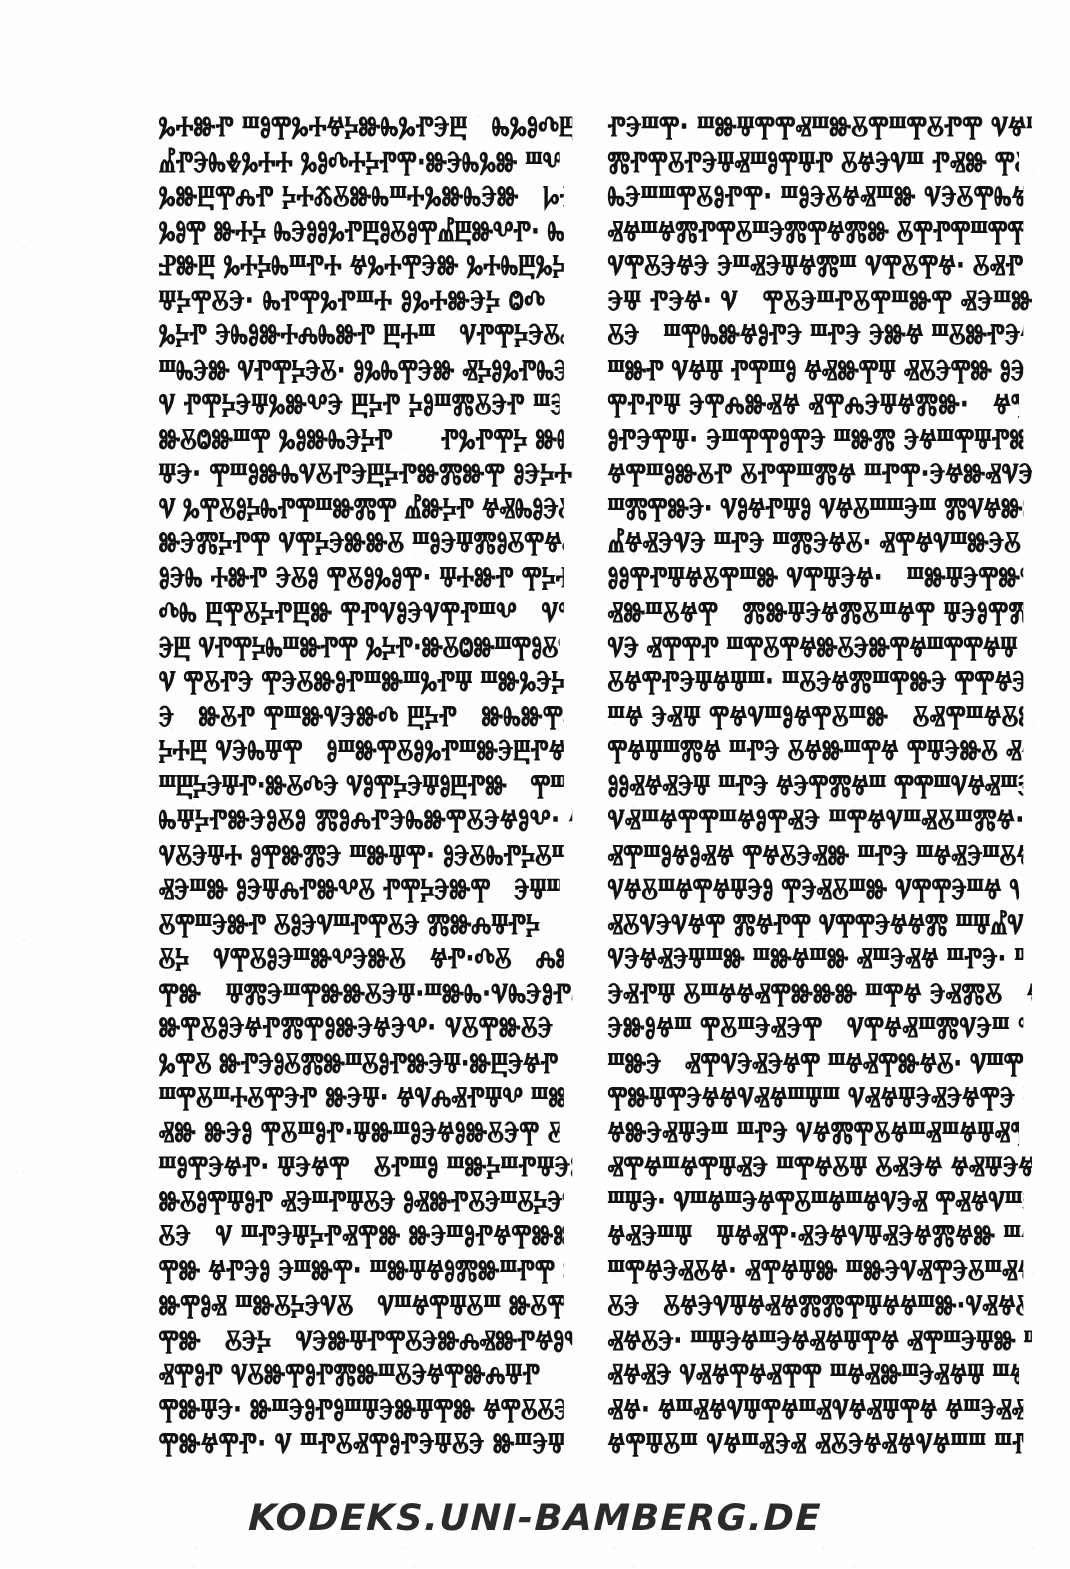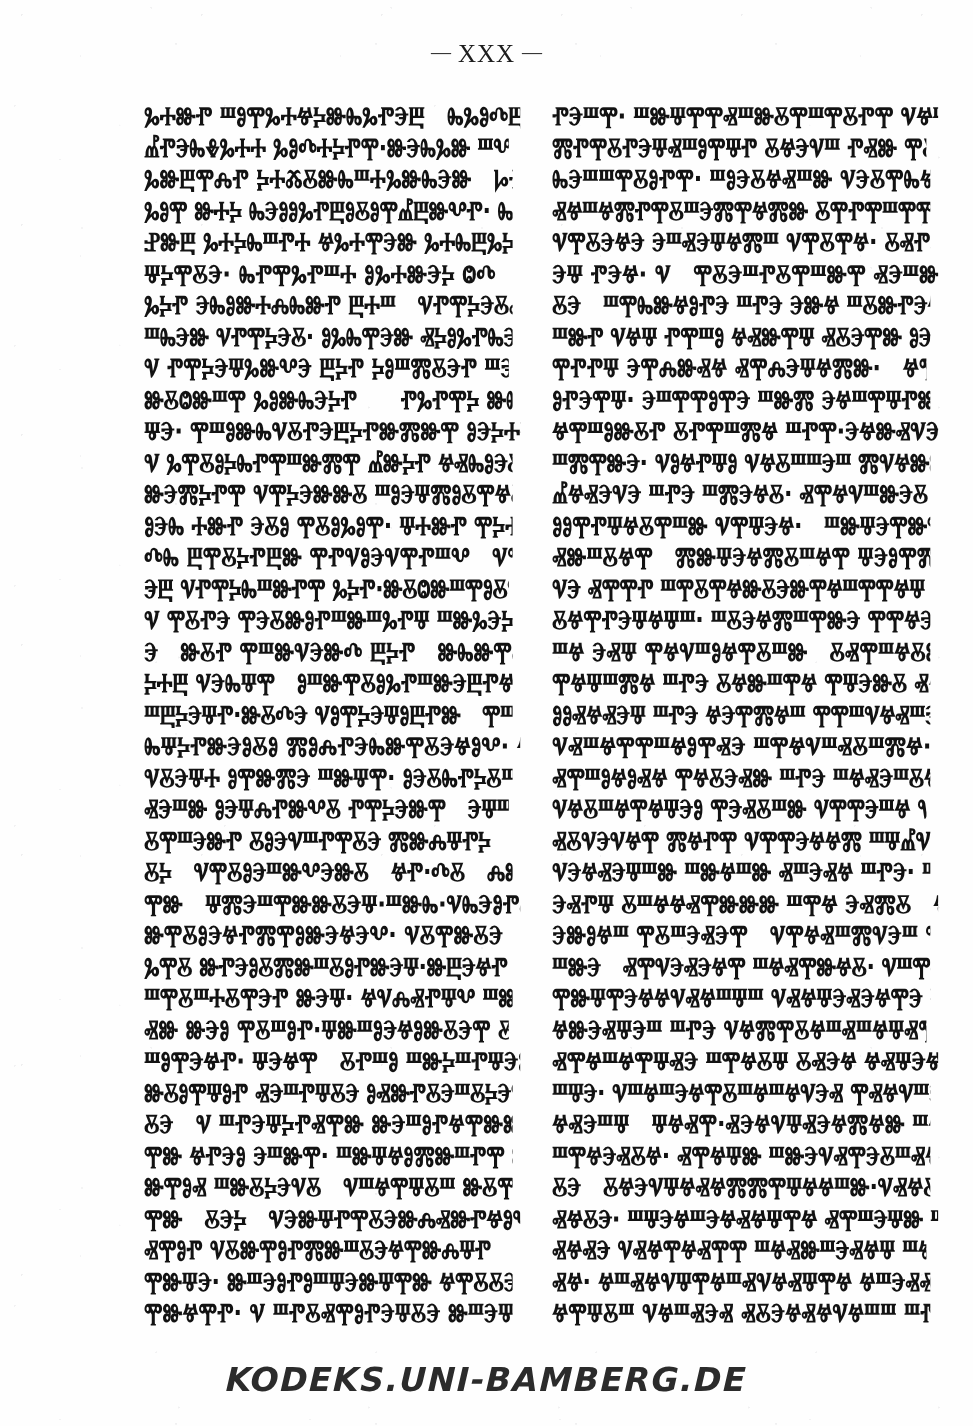--- a/index.html
+++ b/index.html
@@ -116,23 +116,20 @@
     transform: skewX(-2deg);
   }
 </style>
 </head>
 <body>
 
 <div id="page">
 
   <div id="paper-texture"></div>
 
-  <div id="running-head">
-    <span class="rule">—</span><span class="folio">XXX</span><span class="rule">—</span>
-  </div>
 
   <div id="text-block">
     <div class="column" id="column-left">
         <div class="ms-line">ⰃⰀⰖⰒ ⰞⰑⰉⰃⰀⰝⰍⰖⰈⰃⰒⰅⰁ ⰈⰃⰑⰄⰁ ⰒⰉⰔⰆⰀⰛ</div>
         <div class="ms-line">ⰌⰒⰅⰈⰇⰃⰀⰀ ⰃⰑⰄⰀⰍⰒⰉ·ⰖⰅⰈⰃⰖ ⰞⰂⰇⰒⰃⰖⰀⰍⰑⰏⰀⰍⰉ ⰃⰈ</div>
         <div class="ms-line">ⰃⰖⰁⰉⰎⰒ ⰍⰀⰆⰋⰖⰈⰞⰀⰃⰖⰈⰅⰖ ⰘⰒⰂⰔⰁ ⰋⰑⰉⰍⰋⰅ ⰜⰑⰃⰒⰈ</div>
         <div class="ms-line">ⰃⰑⰉ ⰖⰀⰍ ⰈⰅⰑⰑⰃⰒⰁⰑⰋⰑⰉⰌⰁⰖⰂⰒ· ⰈⰍⰀⰗⰖⰒ ⰃⰉⰛⰅⰒⰍⰀⰋ</div>
         <div class="ms-line">ⰐⰖⰁ ⰃⰀⰍⰈⰞⰒⰀ ⰝⰃⰀⰉⰅⰖ ⰃⰀⰈⰁⰃⰍⰑⰂ ⰉⰖⰈ</div>
         <div class="ms-line">ⰛⰍⰉⰋⰅ· ⰈⰒⰉⰃⰒⰞⰀ ⰑⰃⰀⰖⰅⰍ ⰙⰄ  ⰒⰀⰋⰑⰉⰃⰒⰉⰋ</div>
         <div class="ms-line">ⰃⰍⰒ ⰅⰈⰑⰖⰀⰎⰈⰖⰒ ⰁⰀⰞ ⰜⰒⰉⰍⰅⰋⰎⰖⰂ ⰜⰏⰔⰃⰈⰖ</div>

